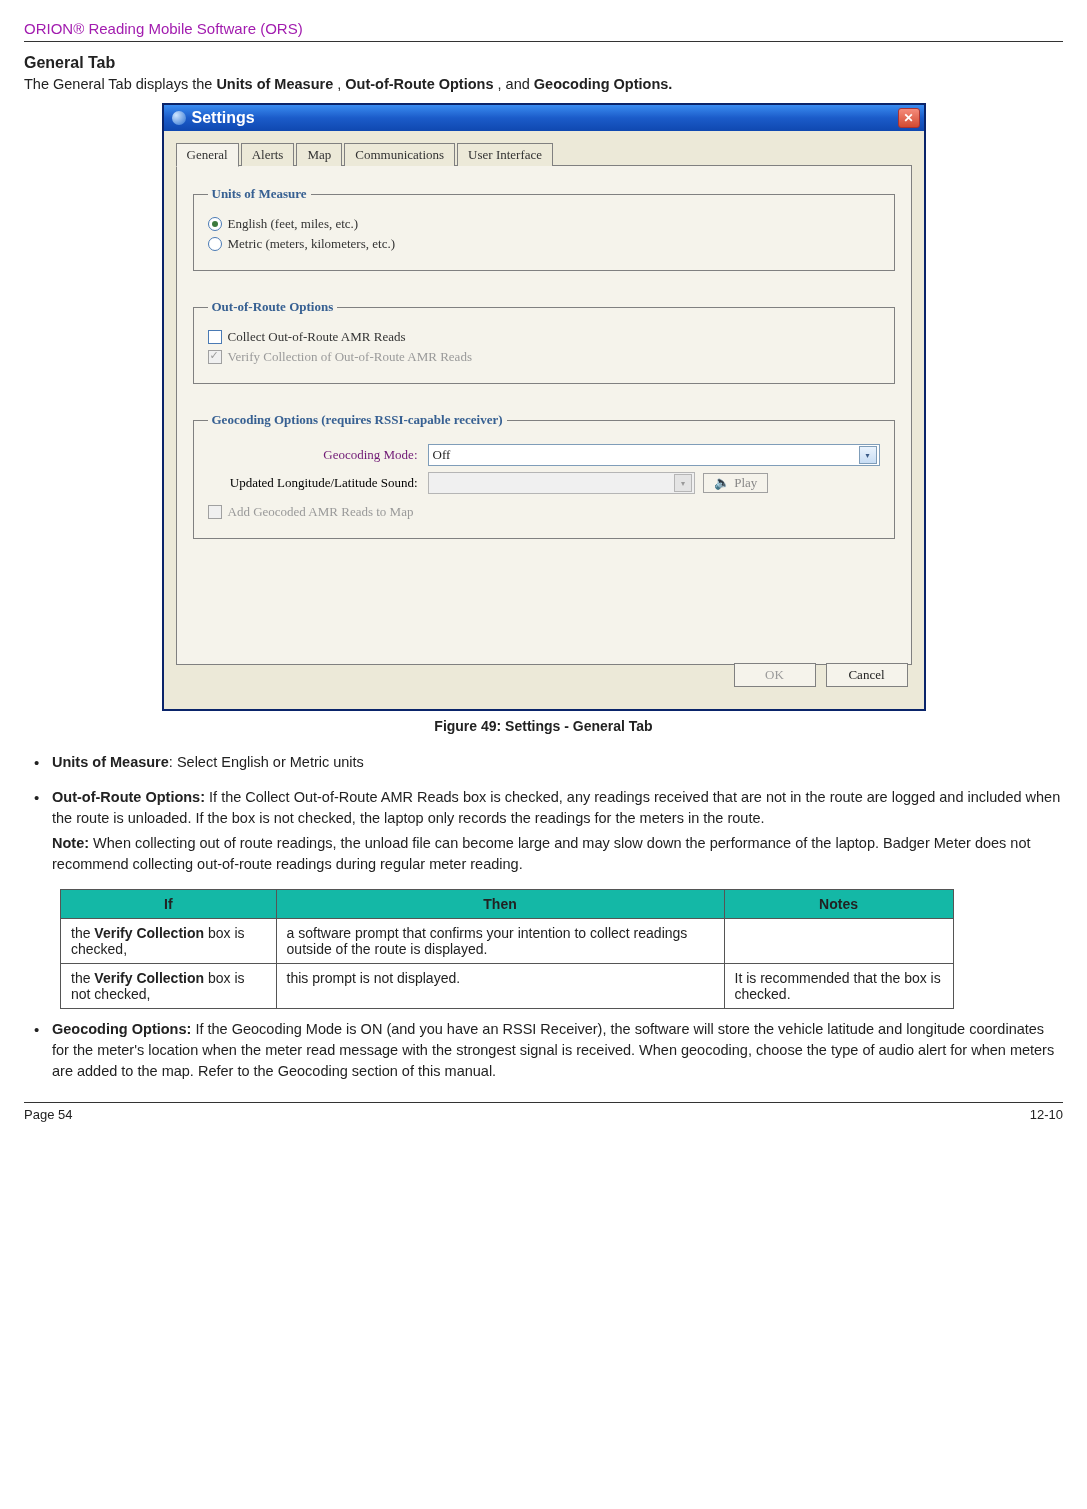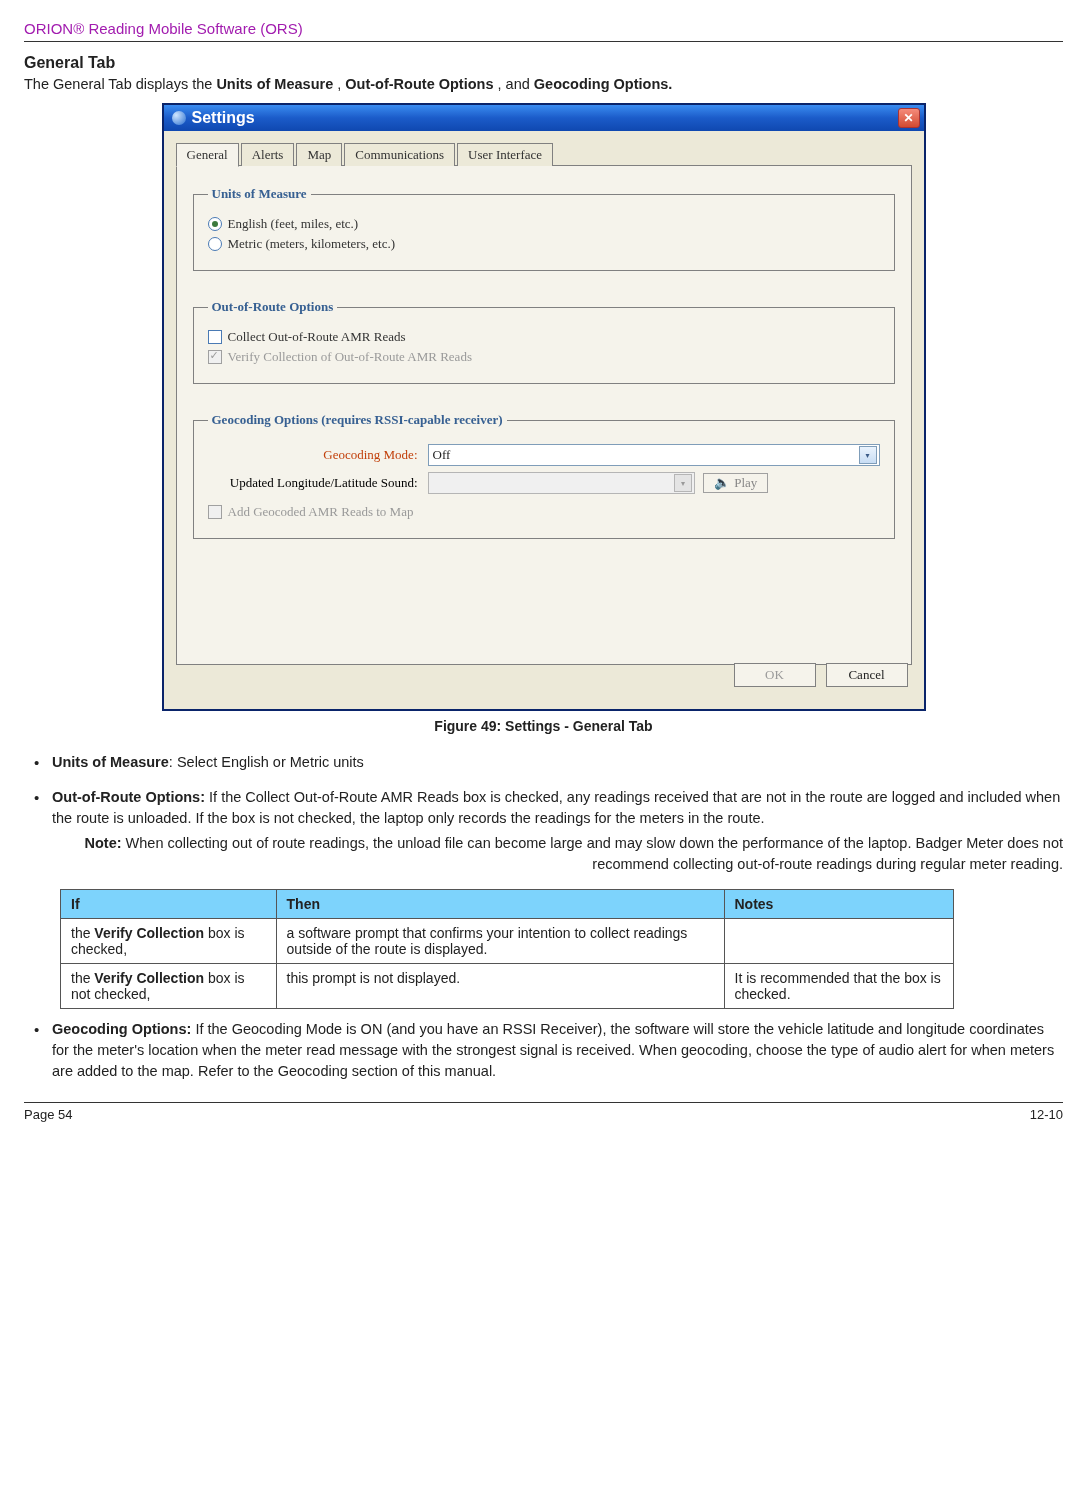--- a/index.html
+++ b/index.html
@@ -129,21 +129,21 @@
   }
   .cbox.disabled.checked::after { color: #9a9a9a; }
   .disabled-text { color: #9a9a9a; }
 
   .geo-row {
     display: flex; align-items: center;
     font-family: "Times New Roman", serif;
     font-size: 13px;
     margin: 6px 0;
   }
-  .geo-label { width: 210px; text-align: right; padding-right: 10px; color: #c2410c; }
+  .geo-label { width: 210px; text-align: right; padding-right: 10px; color: #701a75; }
   .geo-label.disabled { color: #000000; }
   .dropdown {
     flex: 1;
     border: 1px solid #7f9db9;
     background: #fff;
     height: 20px;
     display: flex; align-items: center; justify-content: space-between;
     padding: 0 2px 0 4px;
   }
   .dropdown.disabled { background: #f0f0f0; border-color: #b5b5b5; color: #9a9a9a; }
@@ -190,39 +190,39 @@
   ul.bullets > li {
     position: relative;
     padding-left: 28px;
     margin: 10px 0 14px 0;
     font-size: 14.5px;
     line-height: 1.45;
   }
   ul.bullets > li::before {
     content: "•"; position: absolute; left: 10px; top: 0; font-size: 15px;
   }
-  .note-line { margin-top: 4px; text-align: right; }
+  .note-line { margin-top: 4px; }
   .note-line b { font-weight: bold; }
 
   
   table.ift {
     border-collapse: collapse;
     margin: 8px 0 10px 36px;
     width: 86%;
   }
   table.ift th, table.ift td {
     border: 1px solid #555;
     padding: 6px 10px;
     font-size: 14px;
     vertical-align: top;
   }
   table.ift th {
-    background: #7dd3fc;
-    font-weight: bold;
-    text-align: left;
+    background: #14b8a6;
+    font-weight: bold;
+    text-align: center;
   }
 
   
   .doc-footer {
     border-top: 1px solid #333;
     margin-top: 20px;
     padding-top: 4px;
     display: flex; justify-content: space-between;
     font-size: 13px;
   }

